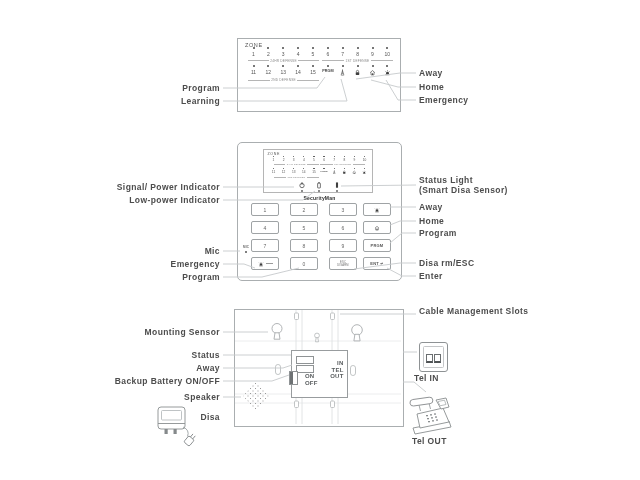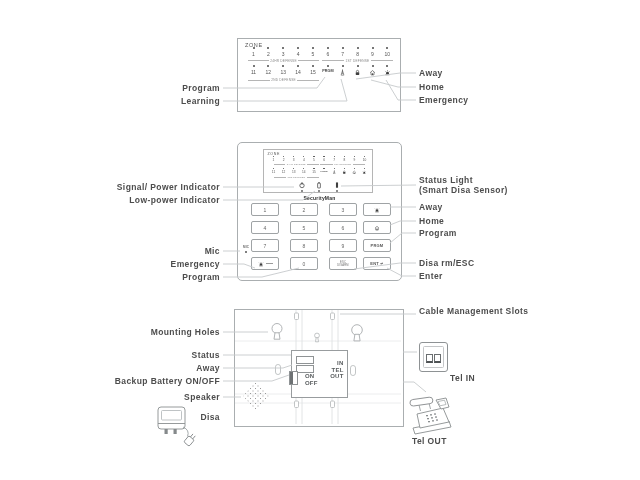--- a/index.html
+++ b/index.html
@@ -64,21 +64,21 @@
   .onoff{position:absolute;left:13px;top:22px;font-size:6px;font-weight:bold;color:#585c5e;line-height:6.5px;letter-spacing:.2px}
   .telstack{position:absolute;right:3.5px;top:9px;text-align:right;font-size:6px;font-weight:bold;color:#585c5e;line-height:6.5px;letter-spacing:.2px}
   .spk{position:absolute;left:8px;top:71px;width:26px;height:30px;
        background-image:radial-gradient(circle,#9a9a9a .8px,transparent 1px),radial-gradient(circle,#9a9a9a .8px,transparent 1px);
        background-size:5px 5px;background-position:0 0,2.5px 2.5px;
        clip-path:polygon(50% 0,100% 50%,50% 100%,0 50%)}
   .teljack{position:absolute;left:419px;top:342px;width:27px;height:28px;border:1.2px solid #8e9294;border-radius:3px;background:#fff}
   .teljack .inner{position:absolute;inset:3px;border:.9px solid #c4c6c8;border-radius:1.5px}
   .port{position:absolute;top:11px;width:5px;height:6px;border:.9px solid #6a6e70;border-bottom:2.2px solid #4f5355;background:#fff}
   .p1{left:6px}.p2{left:14px}
-  .tel-in-lbl{left:438px;width:37px;text-align:right}
+  .tel-in-lbl{left:414px;width:37px;text-align:left}
 </style>
 </head>
 <body>
 
 <div class="canvas">
 
   <svg width="0" height="0" style="position:absolute" aria-hidden="true">
     <defs>
       <symbol id="sym-antenna" viewBox="0 0 10 10">
         <circle cx="5" cy="1.6" r=".8" fill="#3f3f3f"></circle>
@@ -496,21 +496,21 @@
   <div class="lbl lr" style="top:176px;line-height:9.5px">
     <div>Status Light</div>
     <div>(Smart Disa Sensor)</div>
   </div>
   <div class="lbl lr" style="top:202px">Away</div>
   <div class="lbl lr" style="top:216px">Home</div>
   <div class="lbl lr" style="top:228px">Program</div>
   <div class="lbl lr" style="top:258px">Disa rm/ESC</div>
   <div class="lbl lr" style="top:271px">Enter</div>
 
-  <div class="lbl ll" style="top:327px">Mounting Holes</div>
+  <div class="lbl ll" style="top:327px">Mounting Sensor</div>
   <div class="lbl ll" style="top:350px">Status</div>
   <div class="lbl ll" style="top:363px">Away</div>
   <div class="lbl ll" style="top:376px">Backup Battery ON/OFF</div>
   <div class="lbl ll" style="top:392px">Speaker</div>
   <div class="lbl ll" style="top:412px">Disa</div>
 
   <div class="lbl lr" style="top:306px">Cable Management Slots</div>
   <div class="lbl tel-in-lbl" style="top:373px">Tel IN</div>
   <div class="lbl" style="left:412px;top:436px">Tel OUT</div>
 

